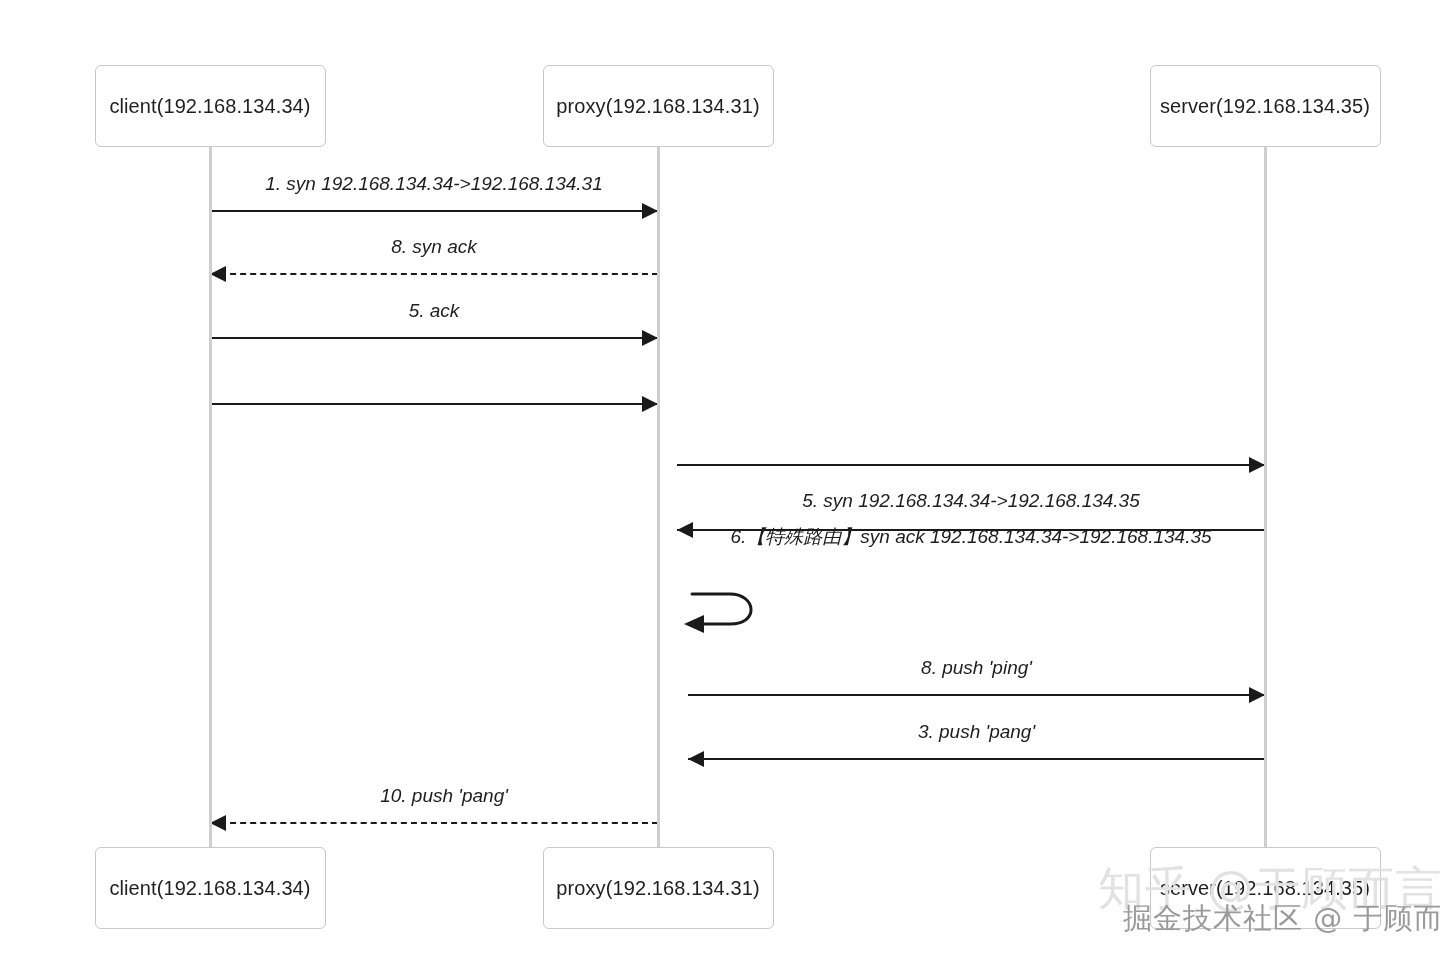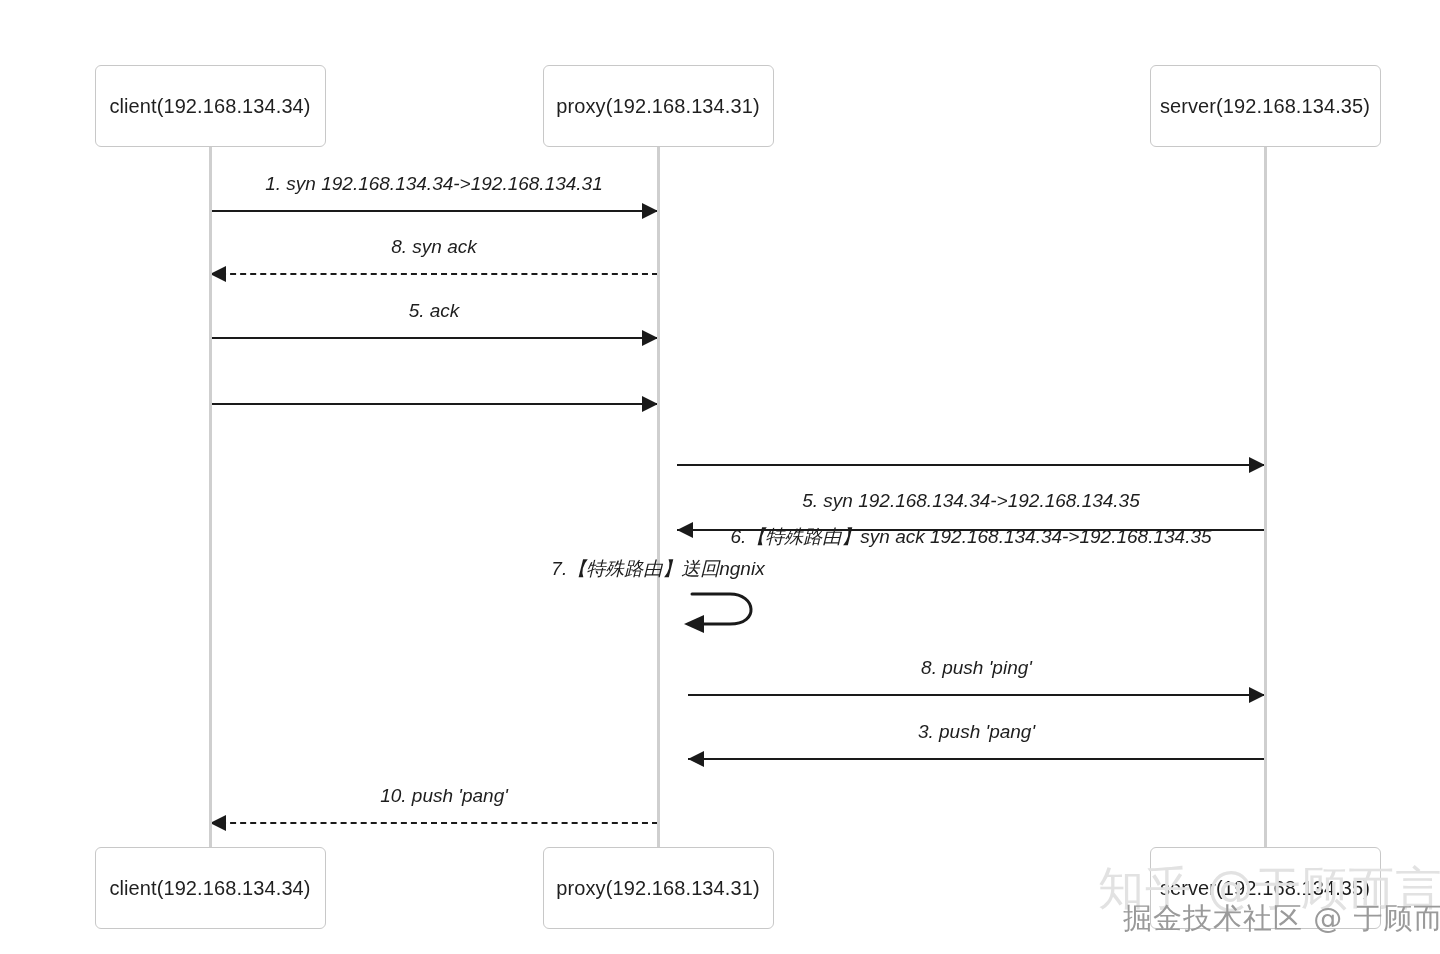--- a/index.html
+++ b/index.html
@@ -134,21 +134,20 @@
     <div class="arrowhead right" style="top: 330px; left: 642px;"></div>
     <div class="msg-label" style="left: 210px; top: 300px; width: 448px;">5. ack</div>
     <div class="msg-line" style="left: 210px; top: 403px; width: 448px;"></div>
     <div class="arrowhead right" style="top: 396px; left: 642px;"></div>
     <div class="msg-line" style="left: 677px; top: 464px; width: 588px;"></div>
     <div class="arrowhead right" style="top: 457px; left: 1249px;"></div>
     <div class="msg-label" style="left: 677px; top: 442px; width: 588px; margin-top: 48px;">5. syn 192.168.134.34-&gt;192.168.134.35</div>
     <div class="msg-line" style="left: 677px; top: 529px; width: 588px;"></div>
     <div class="arrowhead left" style="top: 522px; left: 677px;"></div>
     <div class="msg-label" style="left: 677px; top: 492px; width: 588px; margin-top: 32px;">6.【特殊路由】syn ack 192.168.134.34-&gt;192.168.134.35</div>
-    <div class="msg-label" style="left: 358px; top: 556px; width: 600px;">7.【特殊路由】送回ngnix</div>
     <svg width="110" height="60" class="selfloop" style="left: 674px; top: 580px;">
       <path d="M 18 14 L 56 14 C 82 14 86 44 56 44 L 28 44" fill="none" stroke="#1a1a1a" stroke-width="3" stroke-linecap="round"></path>
       <polygon points="10,44 30,35 30,53" fill="#1a1a1a"></polygon>
     </svg>
     <div class="msg-line" style="left: 688px; top: 694px; width: 577px;"></div>
     <div class="arrowhead right" style="top: 687px; left: 1249px;"></div>
     <div class="msg-label" style="left: 688px; top: 657px; width: 577px; text-align: center;">8. push 'ping'</div>
     <div class="msg-line" style="left: 688px; top: 758px; width: 577px;"></div>
     <div class="arrowhead left" style="top: 751px; left: 688px;"></div>
     <div class="msg-label" style="left: 688px; top: 721px; width: 577px;">3. push 'pang'</div>

